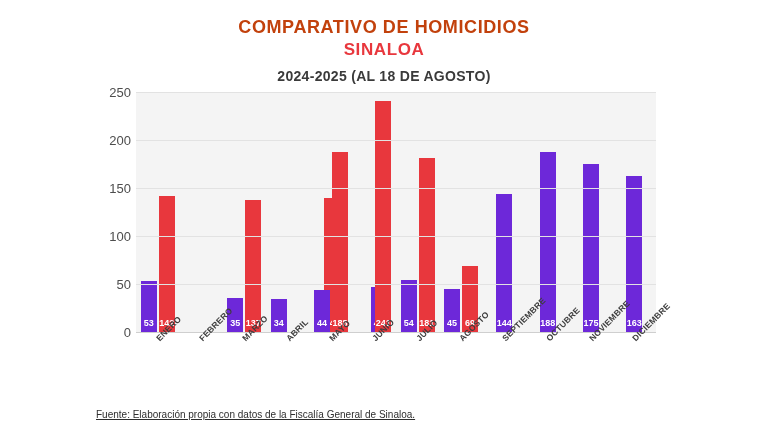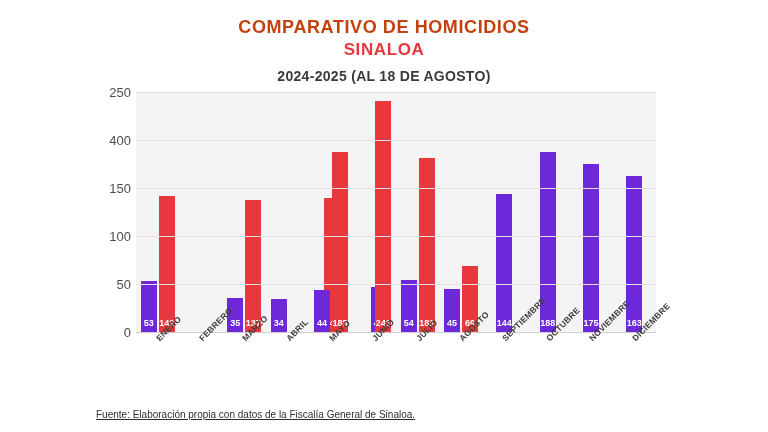--- a/index.html
+++ b/index.html
@@ -161,21 +161,21 @@
     <div class="title-period">2024-2025 (AL 18 DE AGOSTO)</div>
   </div>
 
   <div class="chart-wrap">
     <div class="plot-bg"></div>
     <div class="y-axis">
         <div class="y-tick" style="top: 240px;">0</div>
         <div class="y-tick" style="top: 192px;">50</div>
         <div class="y-tick" style="top: 144px;">100</div>
         <div class="y-tick" style="top: 96px;">150</div>
-        <div class="y-tick" style="top: 48px;">400</div>
+        <div class="y-tick" style="top: 48px;">200</div>
         <div class="y-tick" style="top: 0px;">250</div>
       </div>
     <div class="bars">
         <div class="group" style="left: 0px; width: 43.3333px;">
           <div class="bar s2024" style="height: 50.88px; left: 4.66667px;">
             <div class="bar-label inside">53</div>
           </div>
           <div class="bar s2025" style="height: 136.32px; left: 22.6667px;">
             <div class="bar-label inside">142</div>
           </div>

